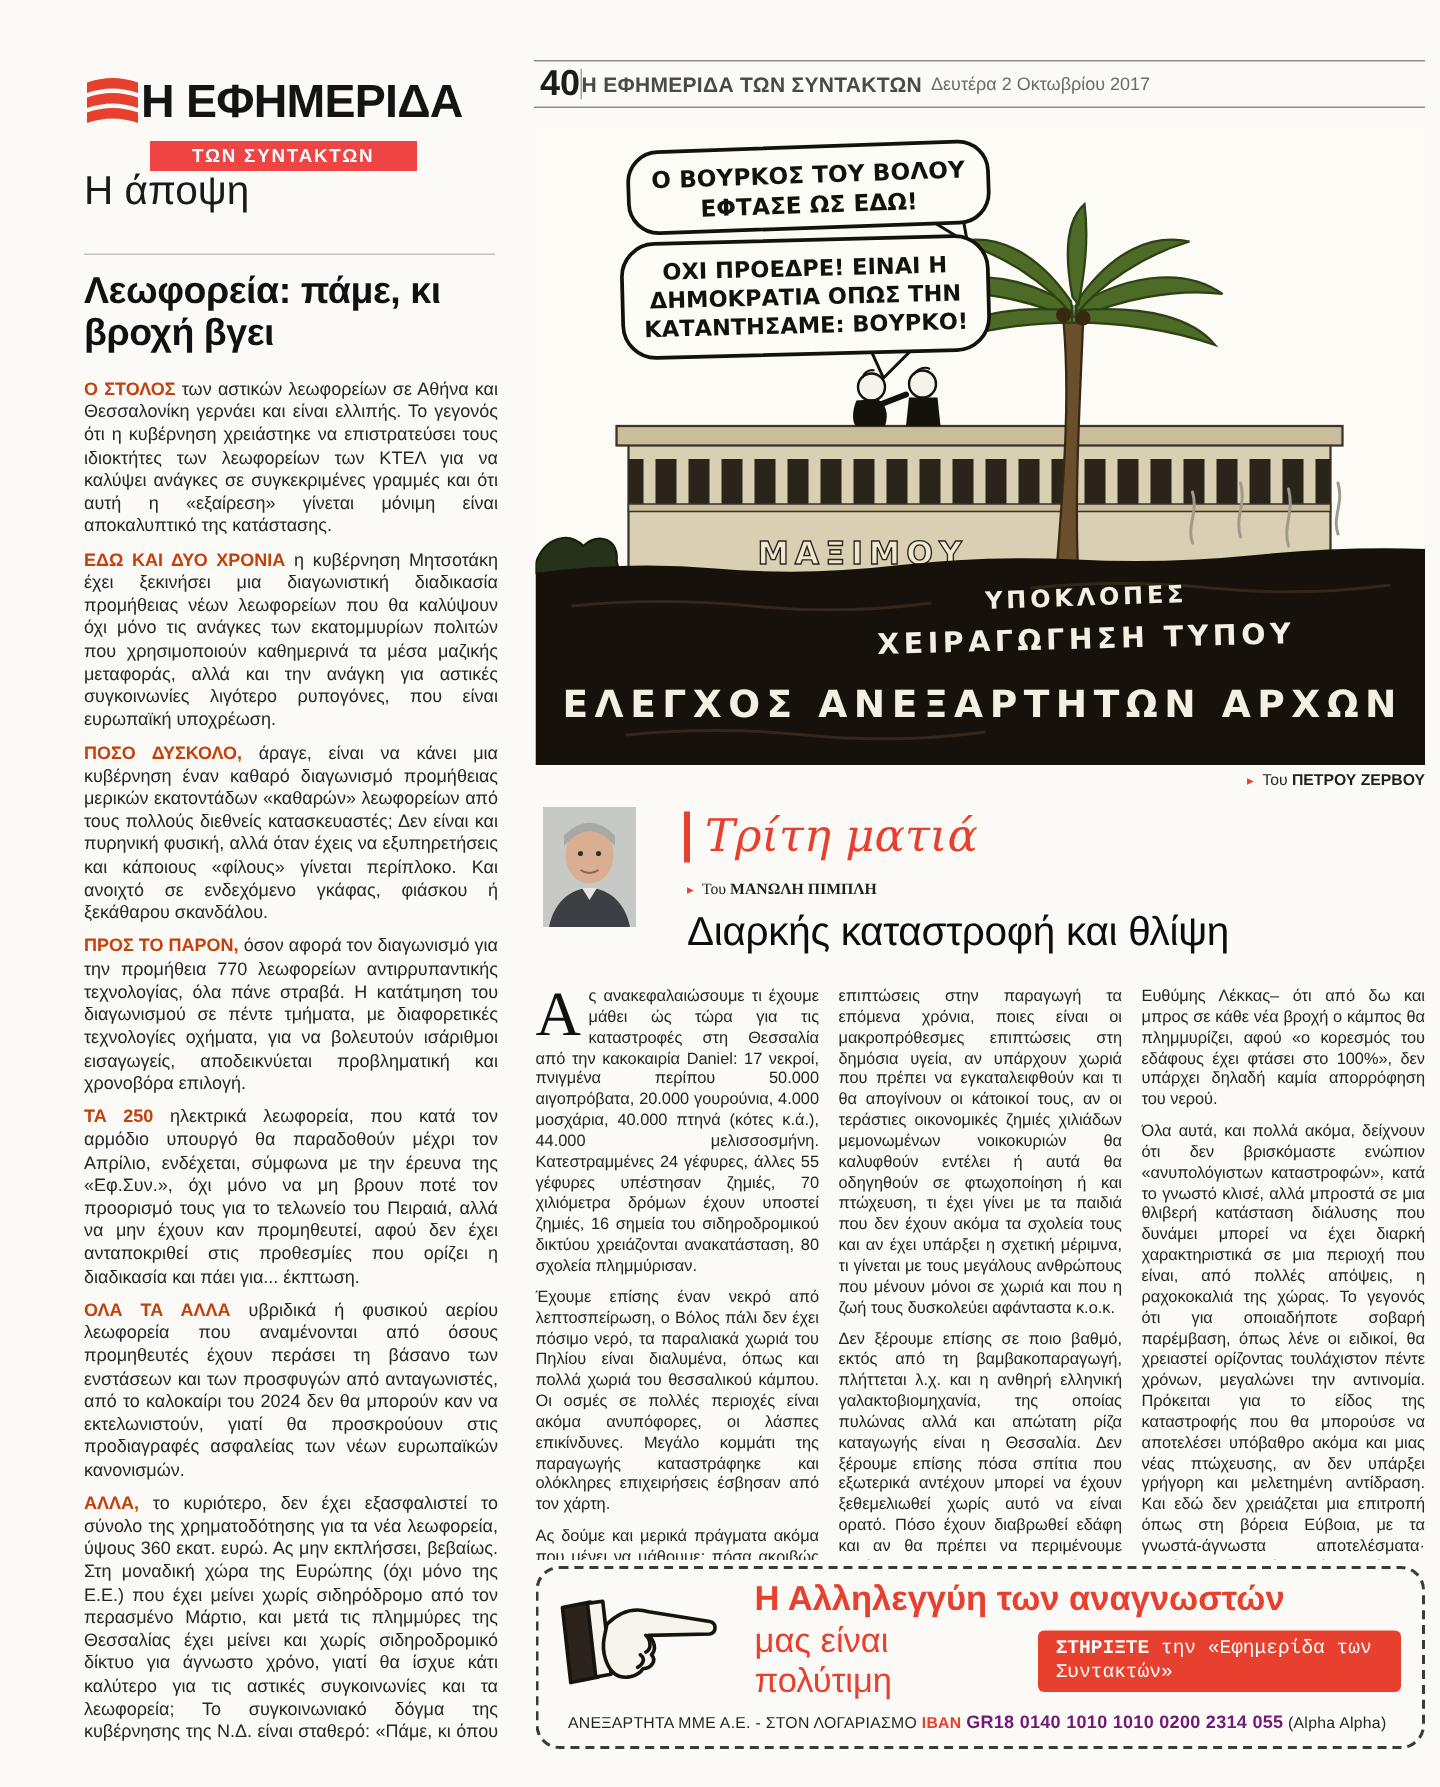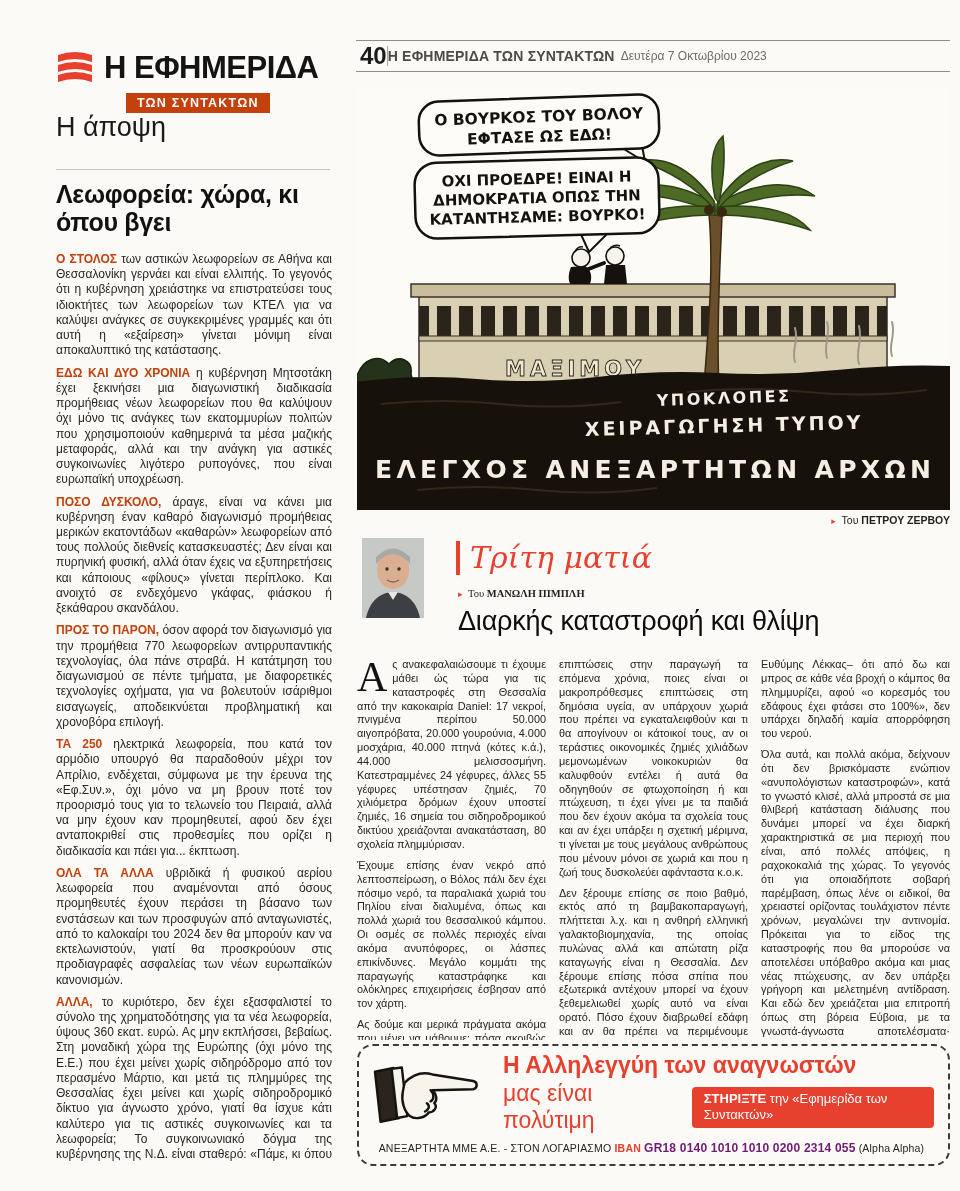--- a/index.html
+++ b/index.html
@@ -5,23 +5,23 @@
   * { margin:0; padding:0; box-sizing:border-box; }
   html,body { background:#fbfaf6; }
   body {
     width:960px; height:1191px; position:relative; overflow:hidden;
     font-family:"Liberation Sans", sans-serif; color:#1d1d1d;
   }
   .abs { position:absolute; }
 
   
   .masthead { left:56px; top:48px; width:278px; }
-  .masthead-row { display:flex; align-items:flex-start; gap:10px; }
+  .masthead-row { display:flex; align-items:flex-start; gap:0; }
   .masthead-title { font-size:31px; font-weight:700; letter-spacing:-0.5px; color:#141414; line-height:1; padding-top:4px; }
-  .masthead-sub { width:max-content; margin-left:70px; margin-top:3px; background:#c2410c; color:#fff; font-weight:700; font-size:12.5px; letter-spacing:1.2px; padding:3px 11px; }
+  .masthead-sub { width:max-content; margin-left:44px; margin-top:3px; background:#ef4444; color:#fff; font-weight:700; font-size:12.5px; letter-spacing:1.2px; padding:3px 28px; }
 
   
   .opinion-section { left:56px; top:112px; font-size:27px; font-weight:400; color:#1a1a1a; }
   .opinion-divider { left:56px; top:169px; width:274px; border-top:1px solid #c8c4bb; height:0; }
   .opinion-title { left:56px; top:180px; width:276px; font-size:25px; font-weight:700; line-height:1.12; letter-spacing:-0.3px; color:#111; }
   .opinion-body { left:56px; top:252px; width:276px; height:912px; overflow:hidden; font-size:12px; line-height:1.27; text-align:justify; color:#262626; }
   .opinion-body p { margin-bottom:7px; }
   .lead { font-weight:700; color:#c2410c; }
 
   
@@ -50,21 +50,21 @@
   .dropcap { float:left; font-family:"Liberation Serif", serif; font-size:42px; line-height:33px; padding:3px 5px 0 0; color:#111; }
 
   
   .ad { left:357px; top:1044px; width:593px; height:122px; border:2px dashed #3d3b37; border-radius:16px; padding:6px 14px 5px 10px; }
   .ad-main { display:flex; align-items:center;gap:12px; }
   .hand-wrap { width:112px; height:76px; flex-shrink:0; }
   .ad-text { flex:1; padding-left:10px; }
   .ad-h1 { color:#e8402e; font-size:23px; font-weight:700; line-height:1.15; }
   .ad-row2 { display:flex; align-items:center; gap:14px; margin-top:2px; }
   .ad-h2 { color:#e8402e; font-size:23px; font-weight:400; }
-  .ad-badge { background:#e8402e; color:#fff; font-size:13px; line-height:1.25; padding:4px 12px; border-radius:4px; width:258px; }
+  .ad-badge { background:#e8402e; color:#fff; font-size:13px; line-height:1.25; padding:4px 12px; border-radius:4px; width:258px;font-family:Liberation Mono, monospace; }
   .ad-badge b { font-weight:700; }
   .ad-footer { text-align:center; font-size:10.5px; color:#26241f; margin-top:7px; letter-spacing:0.2px; }
   .iban-label { color:#e8402e; font-weight:700; }
   .iban-number { font-weight:700; font-size:12px; color:#701a75; }
 </style>
 </head>
 <body>
 
 <div class="abs masthead">
   <div class="masthead-row">
@@ -75,37 +75,37 @@
         <path d="M2 27 Q19 21 36 27 L36 34 Q19 28 2 34 Z" fill="#e8402e"></path>
       </svg>
     </span>
     <div class="masthead-title">Η ΕΦΗΜΕΡΙΔΑ</div>
   </div>
   <div class="masthead-sub">ΤΩΝ ΣΥΝΤΑΚΤΩΝ</div>
 </div>
 
 <div class="abs opinion-section">Η άποψη</div>
 <div class="abs opinion-divider"></div>
-<h1 class="abs opinion-title">Λεωφορεία: χώρα, κι όπου βγει</h1>
+<h1 class="abs opinion-title">Λεωφορεία: πάμε, κι βροχή βγει</h1>
 
 <div class="abs opinion-body">
   <p><span class="lead">Ο ΣΤΟΛΟΣ</span><span> των αστικών λεωφορείων σε Αθήνα και Θεσσαλονίκη γερνάει και είναι ελλιπής. Το γεγονός ότι η κυβέρνηση χρειάστηκε να επιστρατεύσει τους ιδιοκτήτες των λεωφορείων των ΚΤΕΛ για να καλύψει ανάγκες σε συγκεκριμένες γραμμές και ότι αυτή η «εξαίρεση» γίνεται μόνιμη είναι αποκαλυπτικό της κατάστασης.</span></p>
   <p><span class="lead">ΕΔΩ ΚΑΙ ΔΥΟ ΧΡΟΝΙΑ</span><span> η κυβέρνηση Μητσοτάκη έχει ξεκινήσει μια διαγωνιστική διαδικασία προμήθειας νέων λεωφορείων που θα καλύψουν όχι μόνο τις ανάγκες των εκατομμυρίων πολιτών που χρησιμοποιούν καθημερινά τα μέσα μαζικής μεταφοράς, αλλά και την ανάγκη για αστικές συγκοινωνίες λιγότερο ρυπογόνες, που είναι ευρωπαϊκή υποχρέωση.</span></p>
   <p><span class="lead">ΠΟΣΟ ΔΥΣΚΟΛΟ,</span><span> άραγε, είναι να κάνει μια κυβέρνηση έναν καθαρό διαγωνισμό προμήθειας μερικών εκατοντάδων «καθαρών» λεωφορείων από τους πολλούς διεθνείς κατασκευαστές; Δεν είναι και πυρηνική φυσική, αλλά όταν έχεις να εξυπηρετήσεις και κάποιους «φίλους» γίνεται περίπλοκο. Και ανοιχτό σε ενδεχόμενο γκάφας, φιάσκου ή ξεκάθαρου σκανδάλου.</span></p>
   <p><span class="lead">ΠΡΟΣ ΤΟ ΠΑΡΟΝ,</span><span> όσον αφορά τον διαγωνισμό για την προμήθεια 770 λεωφορείων αντιρρυπαντικής τεχνολογίας, όλα πάνε στραβά. Η κατάτμηση του διαγωνισμού σε πέντε τμήματα, με διαφορετικές τεχνολογίες οχήματα, για να βολευτούν ισάριθμοι εισαγωγείς, αποδεικνύεται προβληματική και χρονοβόρα επιλογή.</span></p>
   <p><span class="lead">ΤΑ 250</span><span> ηλεκτρικά λεωφορεία, που κατά τον αρμόδιο υπουργό θα παραδοθούν μέχρι τον Απρίλιο, ενδέχεται, σύμφωνα με την έρευνα της «Εφ.Συν.», όχι μόνο να μη βρουν ποτέ τον προορισμό τους για το τελωνείο του Πειραιά, αλλά να μην έχουν καν προμηθευτεί, αφού δεν έχει ανταποκριθεί στις προθεσμίες που ορίζει η διαδικασία και πάει για... έκπτωση.</span></p>
   <p><span class="lead">ΟΛΑ ΤΑ ΑΛΛΑ</span><span> υβριδικά ή φυσικού αερίου λεωφορεία που αναμένονται από όσους προμηθευτές έχουν περάσει τη βάσανο των ενστάσεων και των προσφυγών από ανταγωνιστές, από το καλοκαίρι του 2024 δεν θα μπορούν καν να εκτελωνιστούν, γιατί θα προσκρούουν στις προδιαγραφές ασφαλείας των νέων ευρωπαϊκών κανονισμών.</span></p>
   <p><span class="lead">ΑΛΛΑ,</span><span> το κυριότερο, δεν έχει εξασφαλιστεί το σύνολο της χρηματοδότησης για τα νέα λεωφορεία, ύψους 360 εκατ. ευρώ. Ας μην εκπλήσσει, βεβαίως. Στη μοναδική χώρα της Ευρώπης (όχι μόνο της Ε.Ε.) που έχει μείνει χωρίς σιδηρόδρομο από τον περασμένο Μάρτιο, και μετά τις πλημμύρες της Θεσσαλίας έχει μείνει και χωρίς σιδηροδρομικό δίκτυο για άγνωστο χρόνο, γιατί θα ίσχυε κάτι καλύτερο για τις αστικές συγκοινωνίες και τα λεωφορεία; Το συγκοινωνιακό δόγμα της κυβέρνησης της Ν.Δ. είναι σταθερό: «Πάμε, κι όπου βγει»!</span></p>
 </div>
 
 <div class="abs page-header">
   <span class="page-number">40</span>
   <span class="header-sep"></span>
   <span class="header-masthead">Η ΕΦΗΜΕΡΙΔΑ ΤΩΝ ΣΥΝΤΑΚΤΩΝ</span>
-  <span class="header-date">Δευτέρα 7 Οκτωβρίου 2023</span>
+  <span class="header-date">Δευτέρα 2 Οκτωβρίου 2017</span>
 </div>
 
 <div class="abs cartoon">
   <svg viewBox="0 0 593 424" width="593" height="424" xmlns="http://www.w3.org/2000/svg">
     <rect width="593" height="424" fill="#fcfbf6"></rect>
 
     <g>
       <rect x="62" y="210" width="468" height="110" fill="#d9cfb2" stroke="#3a332a" stroke-width="1.5"></rect>
       <rect x="54" y="198" width="484" height="13" fill="#c9bd9c" stroke="#3a332a" stroke-width="1.5"></rect>
       <rect x="62" y="220" width="468" height="30" fill="#2b241b"></rect>

